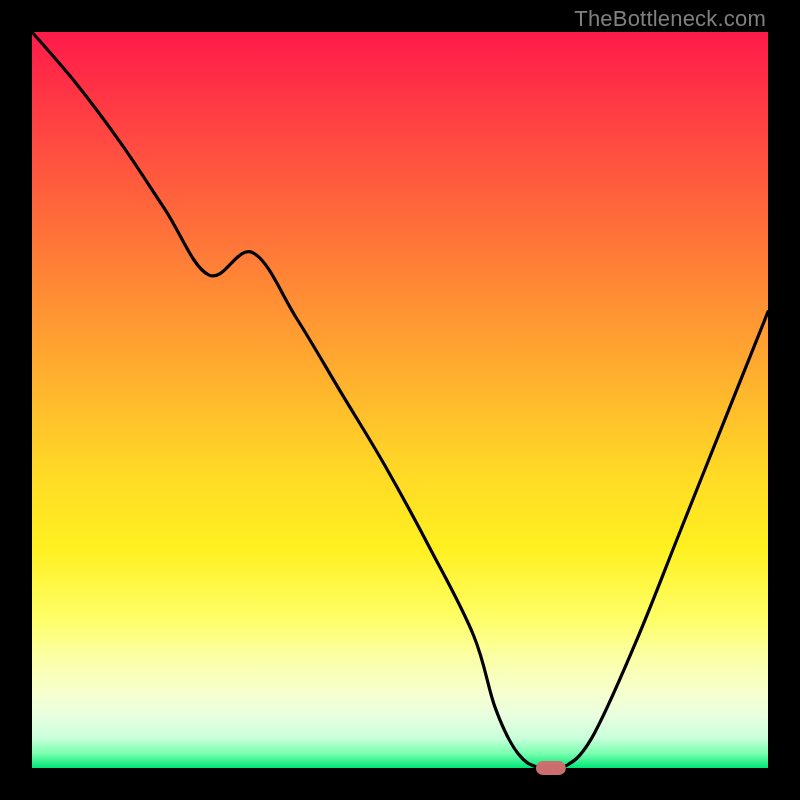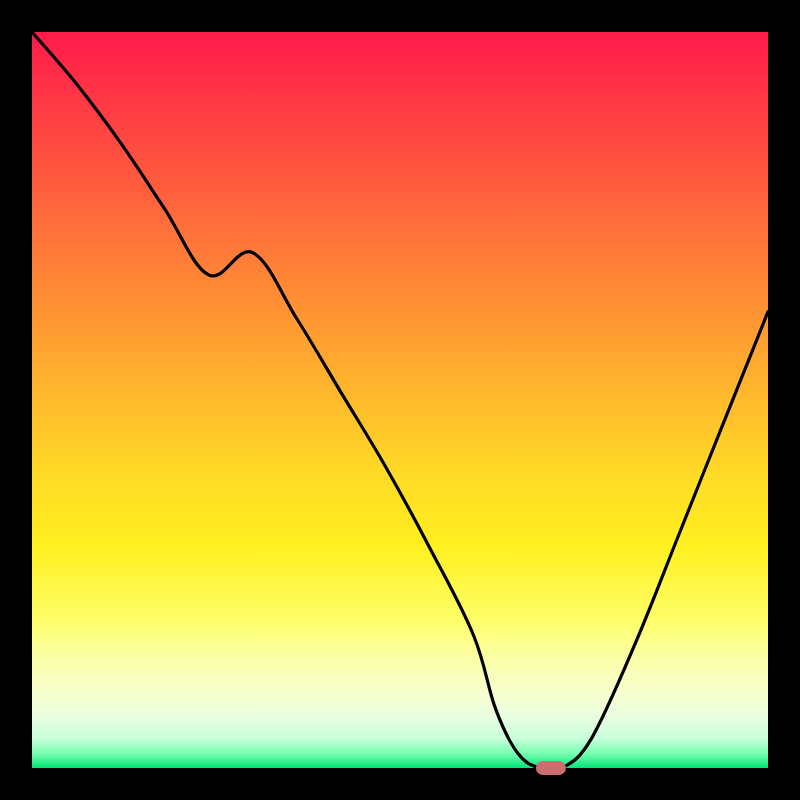--- a/index.html
+++ b/index.html
@@ -77,14 +77,15 @@
 
 <div class="frame">
 
   <div class="plot-area"></div>
 
   <svg class="curve" viewBox="0 0 736 736">
     <path class="curve-path" d="M 0.0 0.0 C 7.9 9.3, 28.3 31.6, 44.2 51.5 C 60.1 71.4, 72.4 87.9, 88.3 110.4 C 104.2 132.9, 116.6 152.8, 132.5 176.6 C 148.4 200.5, 160.7 234.9, 176.6 242.9 C 192.5 250.8, 204.9 212.9, 220.8 220.8 C 236.7 228.7, 249.1 261.9, 265.0 287.0 C 280.9 312.2, 293.2 334.1, 309.1 360.6 C 325.0 387.1, 337.4 406.4, 353.3 434.2 C 369.2 462.1, 381.5 484.7, 397.4 515.2 C 413.3 545.7, 429.7 574.4, 441.6 603.5 C 453.5 632.7, 455.7 655.9, 463.7 677.1 C 471.6 698.3, 477.8 710.7, 485.8 721.3 C 493.7 731.9, 499.9 733.4, 507.8 736.0 C 515.8 738.6, 520.6 741.3, 529.9 736.0 C 539.2 730.7, 546.1 729.1, 559.4 706.6 C 572.6 684.0, 587.6 648.0, 603.5 610.9 C 619.4 573.8, 631.8 540.2, 647.7 500.5 C 663.6 460.7, 675.9 429.8, 691.8 390.1 C 707.7 350.3, 728.1 299.6, 736.0 279.7"></path>
     <rect class="marker" x="503.9" y="729.0" width="30" height="14" rx="7" ry="7"></rect>
   </svg>
 
+  <div class="watermark">TheBottleneck.com</div>
 
 </div>
 
 </body></html>

